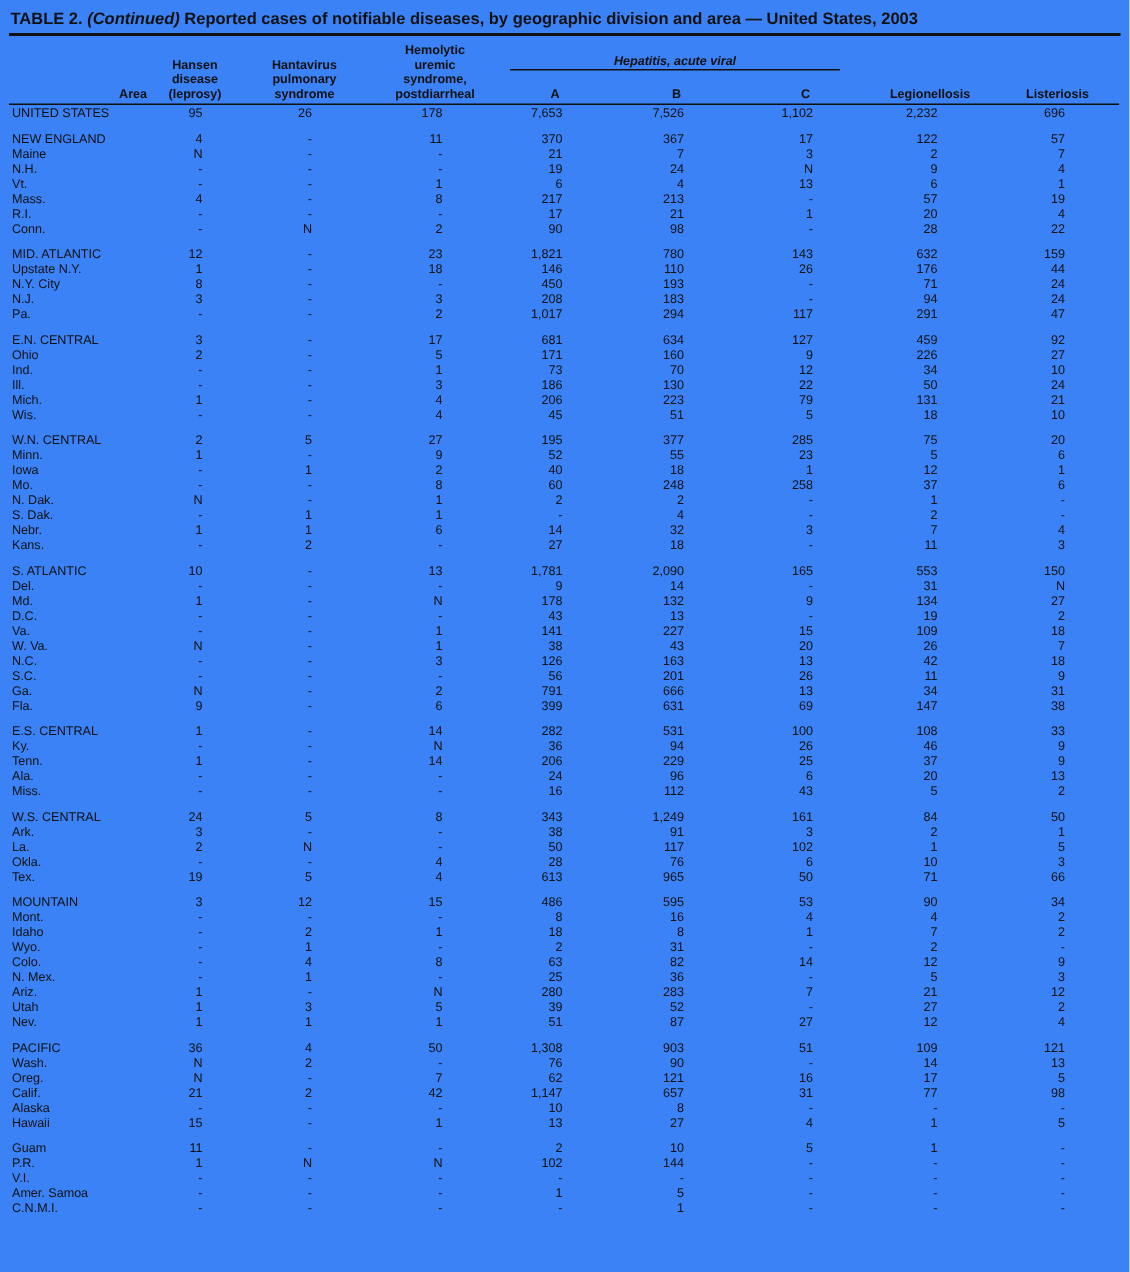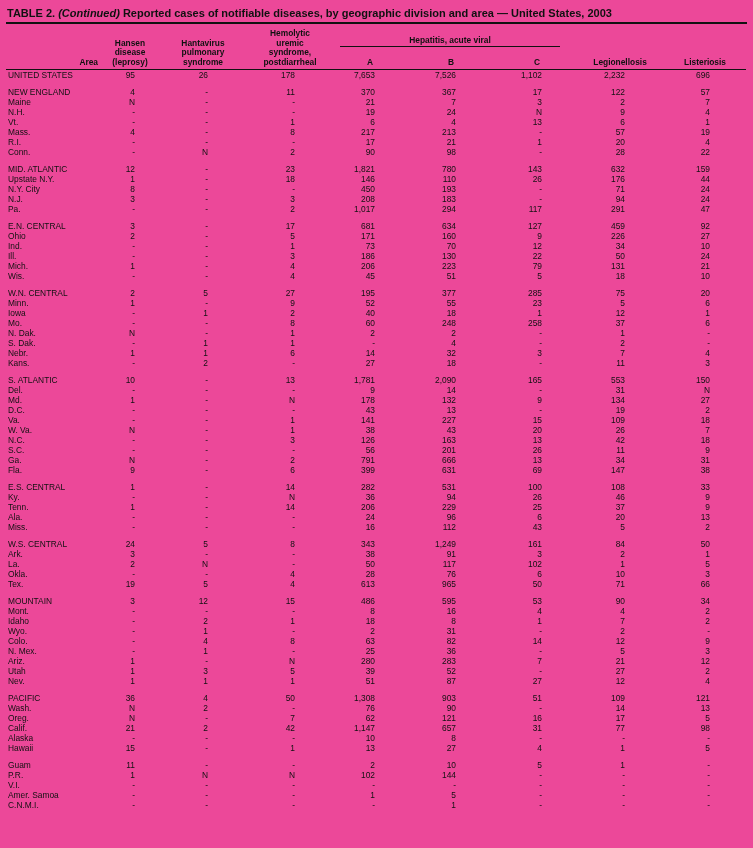--- a/index.html
+++ b/index.html
@@ -1,19 +1,19 @@
 <!DOCTYPE html>
 <html><head>
 <meta charset="utf-8">
 <style>
   * { box-sizing: border-box; }
   html, body { margin: 0; padding: 0; background: #fff; }
   .page {
     width: 753px; height: 848px;
-    background: #ec4899; color: #111;
+    background: #3b82f6; color: #111;
     font-family: "Liberation Sans", sans-serif;
     padding: 4px 6px 0 6px;
     overflow: hidden;
   }
   .title {
     font-size: 11px; font-weight: bold;
     padding: 3px 0 3px 1px;
     border-bottom: 2px solid #111;
     white-space: nowrap;
   }
@@ -32,20 +32,21 @@
     line-height: 1.14; padding: 0 0 2px 0;
     white-space: pre-line;
   }
   th.area-h { text-align: right; padding-left: 2px; }
   th.spanner { padding: 0; vertical-align: bottom; }
   th.spanner .spanner-inner {
     border-bottom: 1px solid #111;
     margin: 0 16px 1px 4px;
     padding-bottom: 1px;
     white-space: nowrap;
+    font-style: italic;
   }
   tbody td {
     font-size: 8.4px; line-height: 10px;
     padding: 0; white-space: nowrap;
     text-align: right; vertical-align: bottom;
   }
   tbody td.area { text-align: left; padding-left: 2px; }
   tbody td:nth-child(2) { padding-right: 27px; }
   tbody td:nth-child(3) { padding-right: 36px; }
   tbody td:nth-child(4) { padding-right: 41px; }

